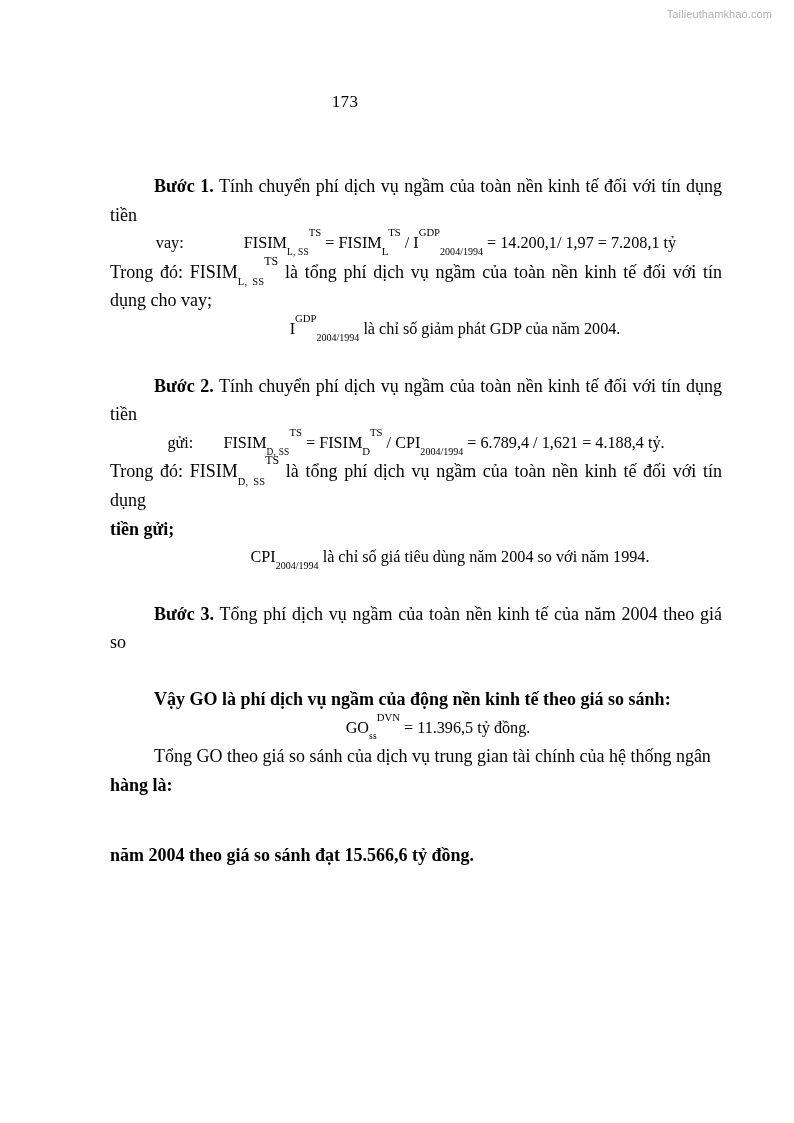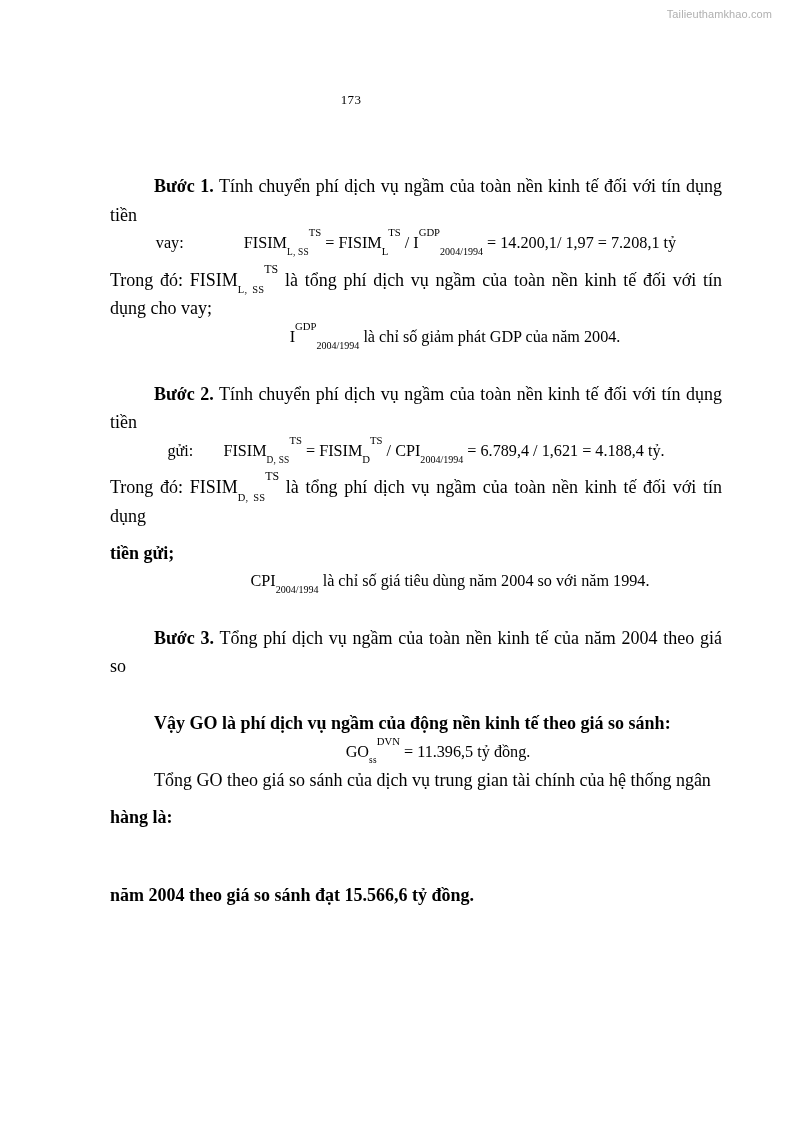--- a/index.html
+++ b/index.html
@@ -25,40 +25,40 @@
     right: 22px;
     font-family: "Liberation Sans", "DejaVu Sans", sans-serif;
     font-size: 11px;
     color: #b0b0b0;
     letter-spacing: 0.1px;
     white-space: nowrap;
   }
   .page-number {
     position: absolute;
     top: 92px;
-    left: 8px;
+    left: 2px;
     width: 686px;
     text-align: center;
-    font-size: 13px;
+    font-size: 17px;
     letter-spacing: 0.3px;
   }
   .content {
     position: absolute;
     top: 172px;
     left: 110px;
     width: 612px;
   }
   p.para {
     margin: 0;
     font-size: 18px;
     line-height: 28.6px;
     text-align: justify;
     text-justify: inter-word;
   }
-  p.para.noindent { text-indent: 0; margin-top: 8px; }
+  p.para.noindent { text-indent: 0; }
   p.indent { text-indent: 44px; }
   p.nojust { text-align: left; font-weight: bold; }
   .blockgap { height: 28px; }
   .smallgap { height: 14px; }
   b, .bold { font-weight: bold; }
   sub, sup {
     font-size: 0.66em;
     line-height: 0;
     position: relative;
   }

